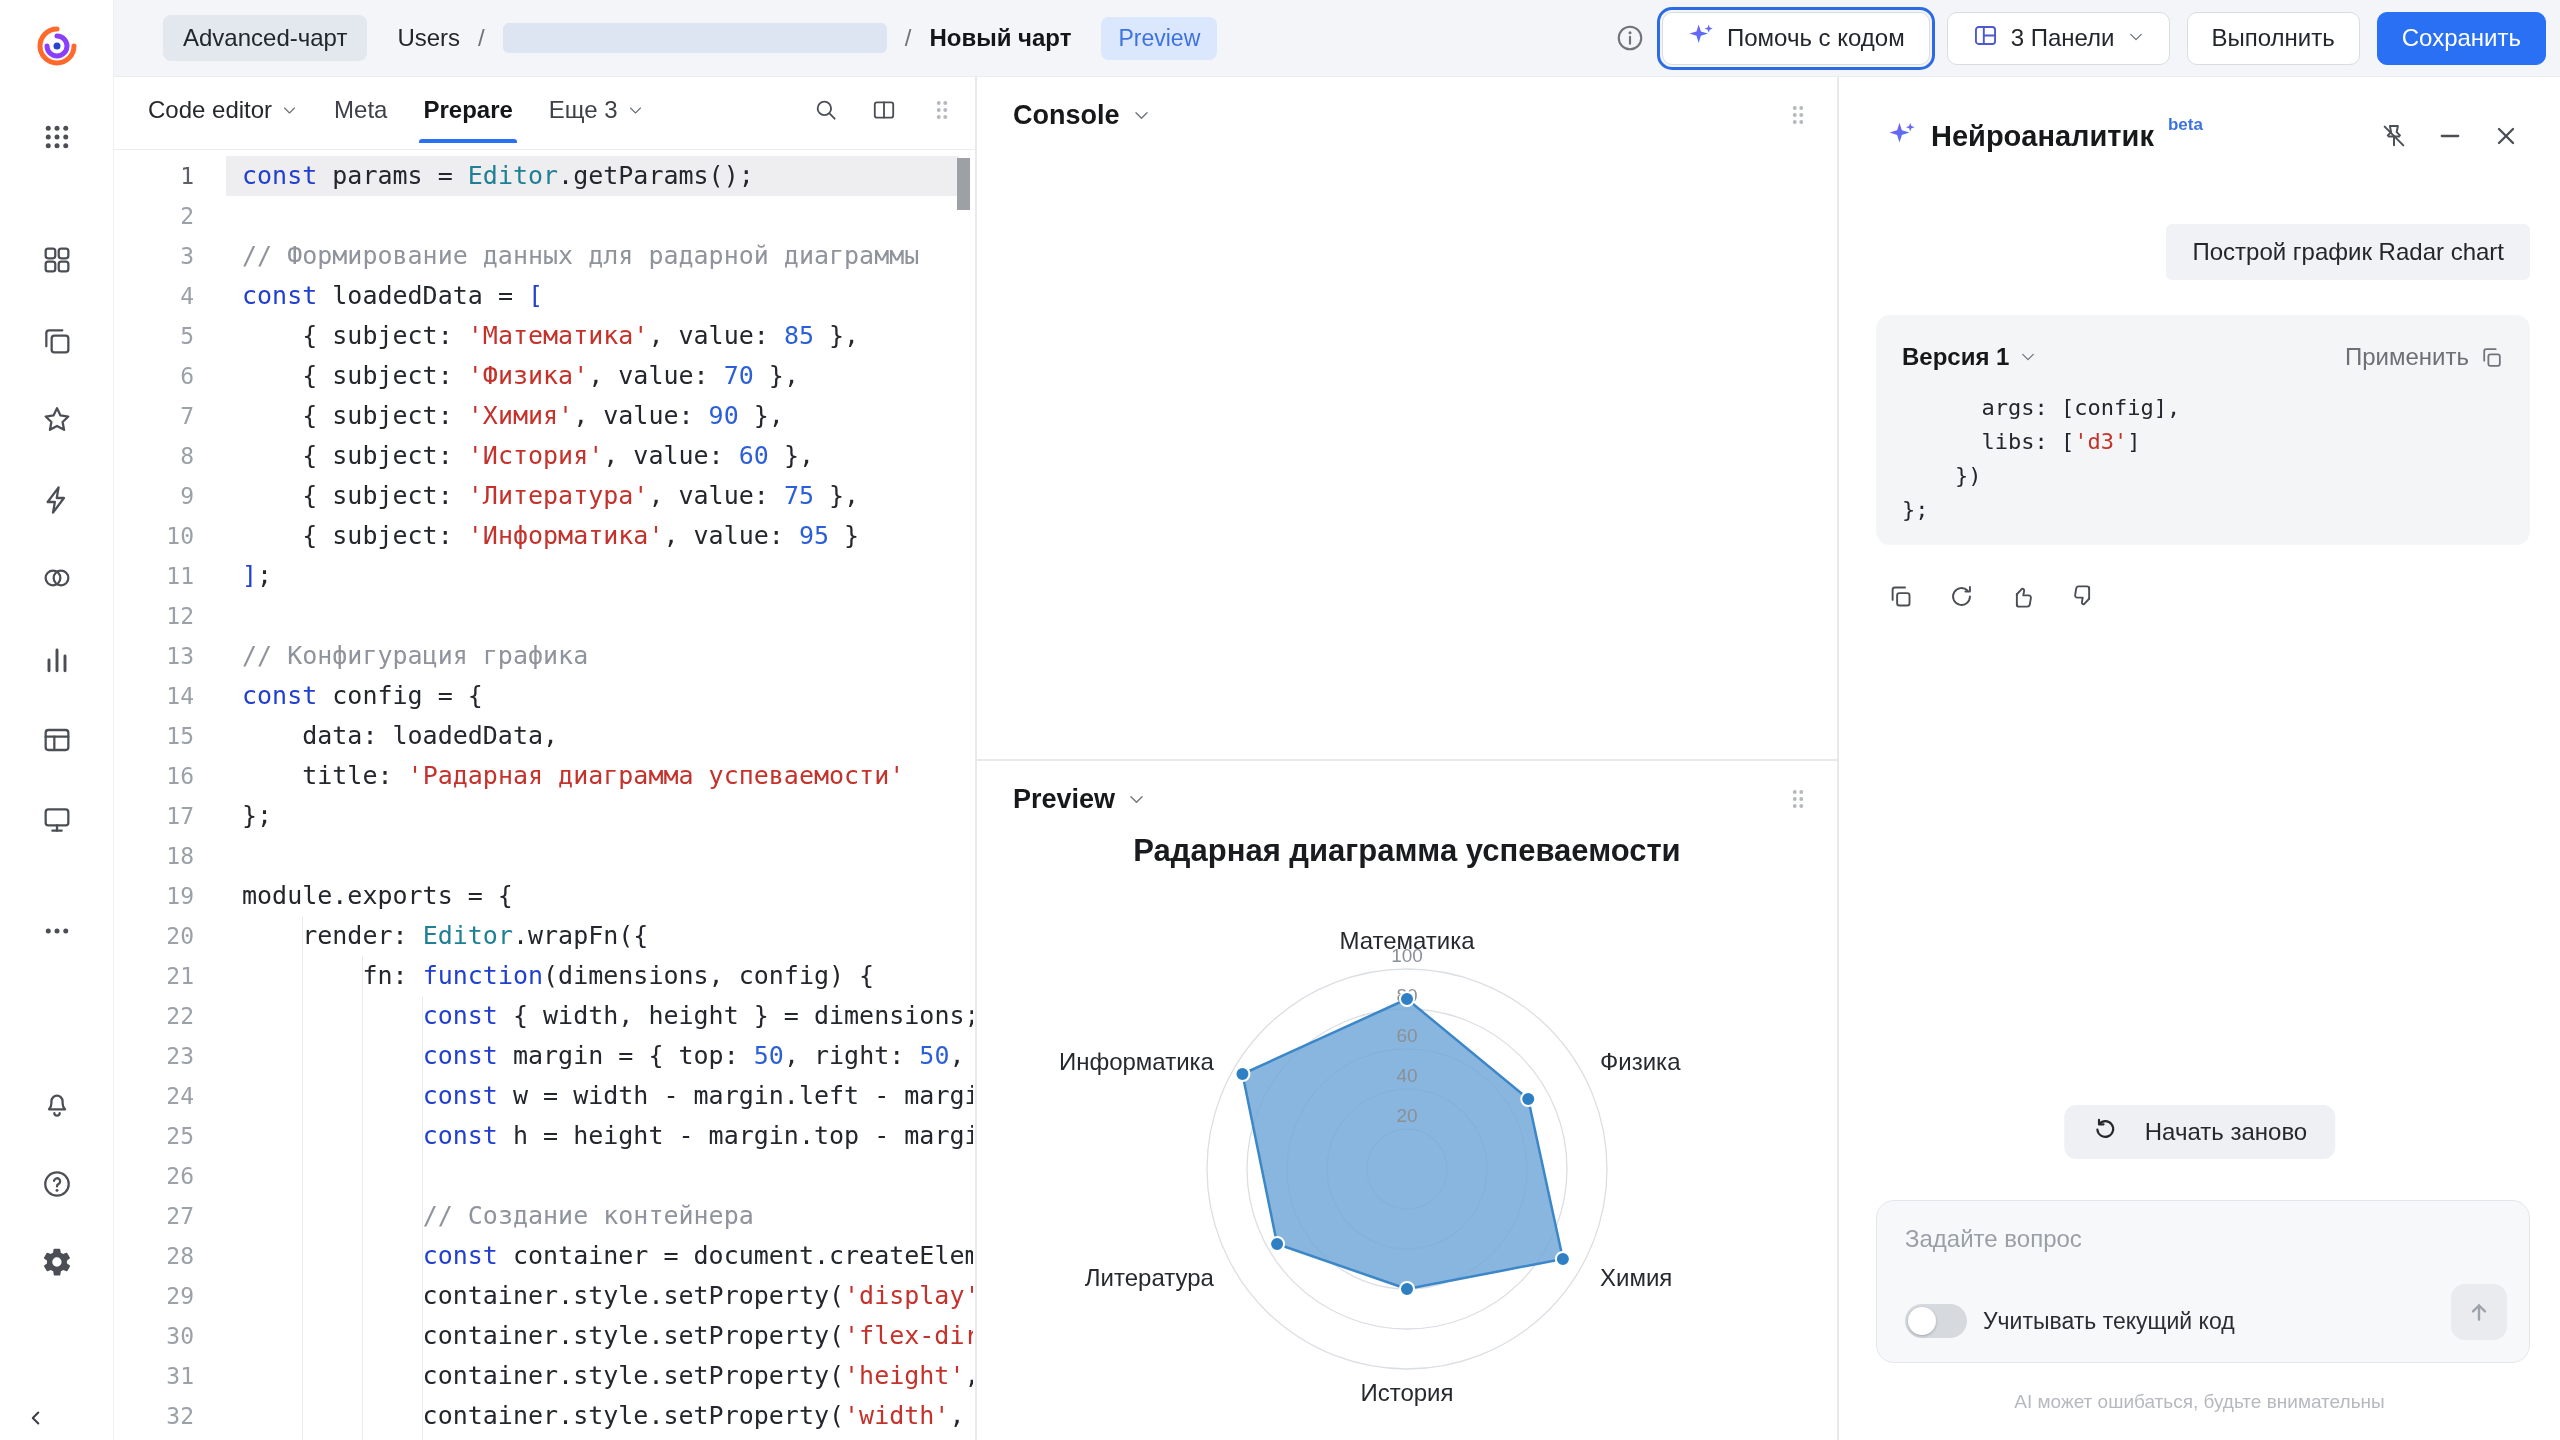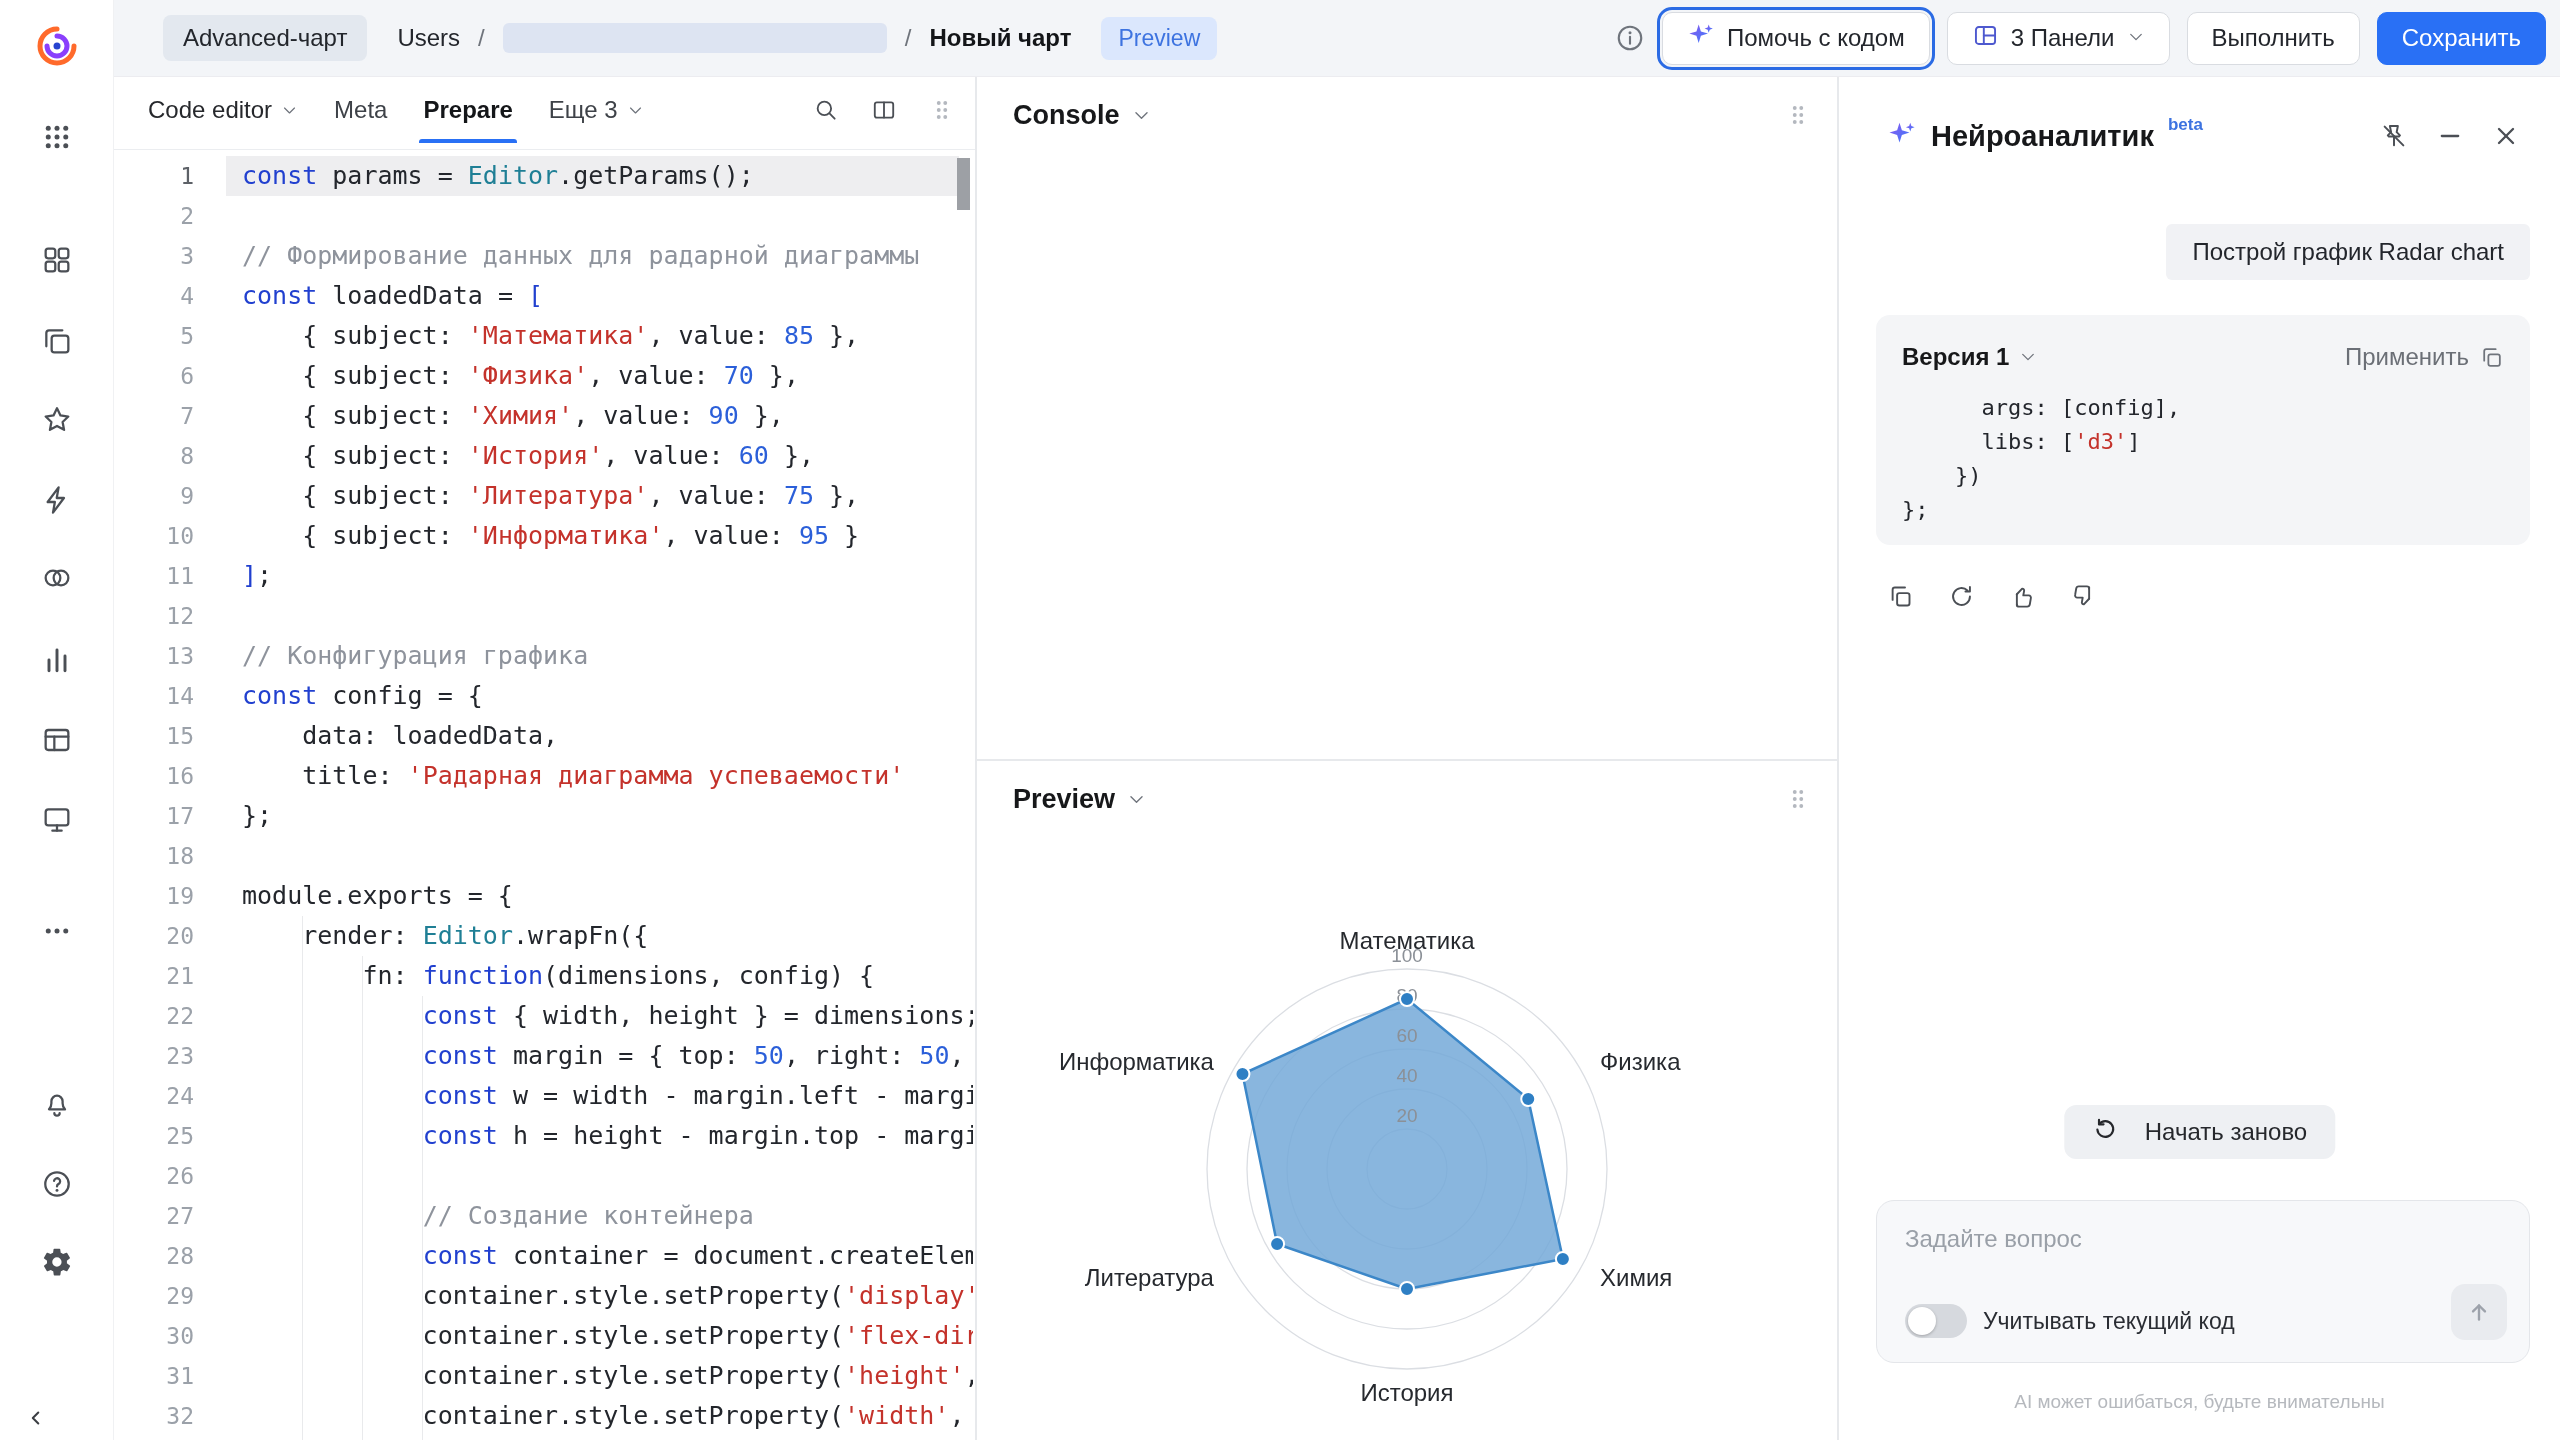--- a/index.html
+++ b/index.html
@@ -429,20 +429,21 @@
               <circle cx="9" cy="5.5" r="1.8"></circle>
               <circle cx="15" cy="5.5" r="1.8"></circle>
               <circle cx="9" cy="12" r="1.8"></circle>
               <circle cx="15" cy="12" r="1.8"></circle>
               <circle cx="9" cy="18.5" r="1.8"></circle>
               <circle cx="15" cy="18.5" r="1.8"></circle>
             </g>
           </svg>
       </button>
     </div>
+    <h2 class="chart-title">Радарная диаграмма успеваемости</h2>
     <svg class="radar-svg" width="860" height="562" viewBox="0 0 860 562">
         <circle cx="430" cy="291" r="40" fill="none" stroke="#dbdee3" stroke-width="1.3"></circle>
         <circle cx="430" cy="291" r="80" fill="none" stroke="#dbdee3" stroke-width="1.3"></circle>
         <circle cx="430" cy="291" r="120" fill="none" stroke="#dbdee3" stroke-width="1.3"></circle>
         <circle cx="430" cy="291" r="160" fill="none" stroke="#dbdee3" stroke-width="1.3"></circle>
         <circle cx="430" cy="291" r="200" fill="none" stroke="#dbdee3" stroke-width="1.3"></circle>
         <polygon points="430.0,121.0 551.2,221.0 585.9,381.0 430.0,411.0 300.1,366.0 265.5,196.0" fill="#74a9d8" fill-opacity="0.85" stroke="#3c87c8" stroke-width="2.5" stroke-linejoin="round"></polygon>
         <text x="430" y="244" text-anchor="middle" class="radar-tick">20</text>
         <text x="430" y="204" text-anchor="middle" class="radar-tick">40</text>
         <text x="430" y="164" text-anchor="middle" class="radar-tick">60</text>

